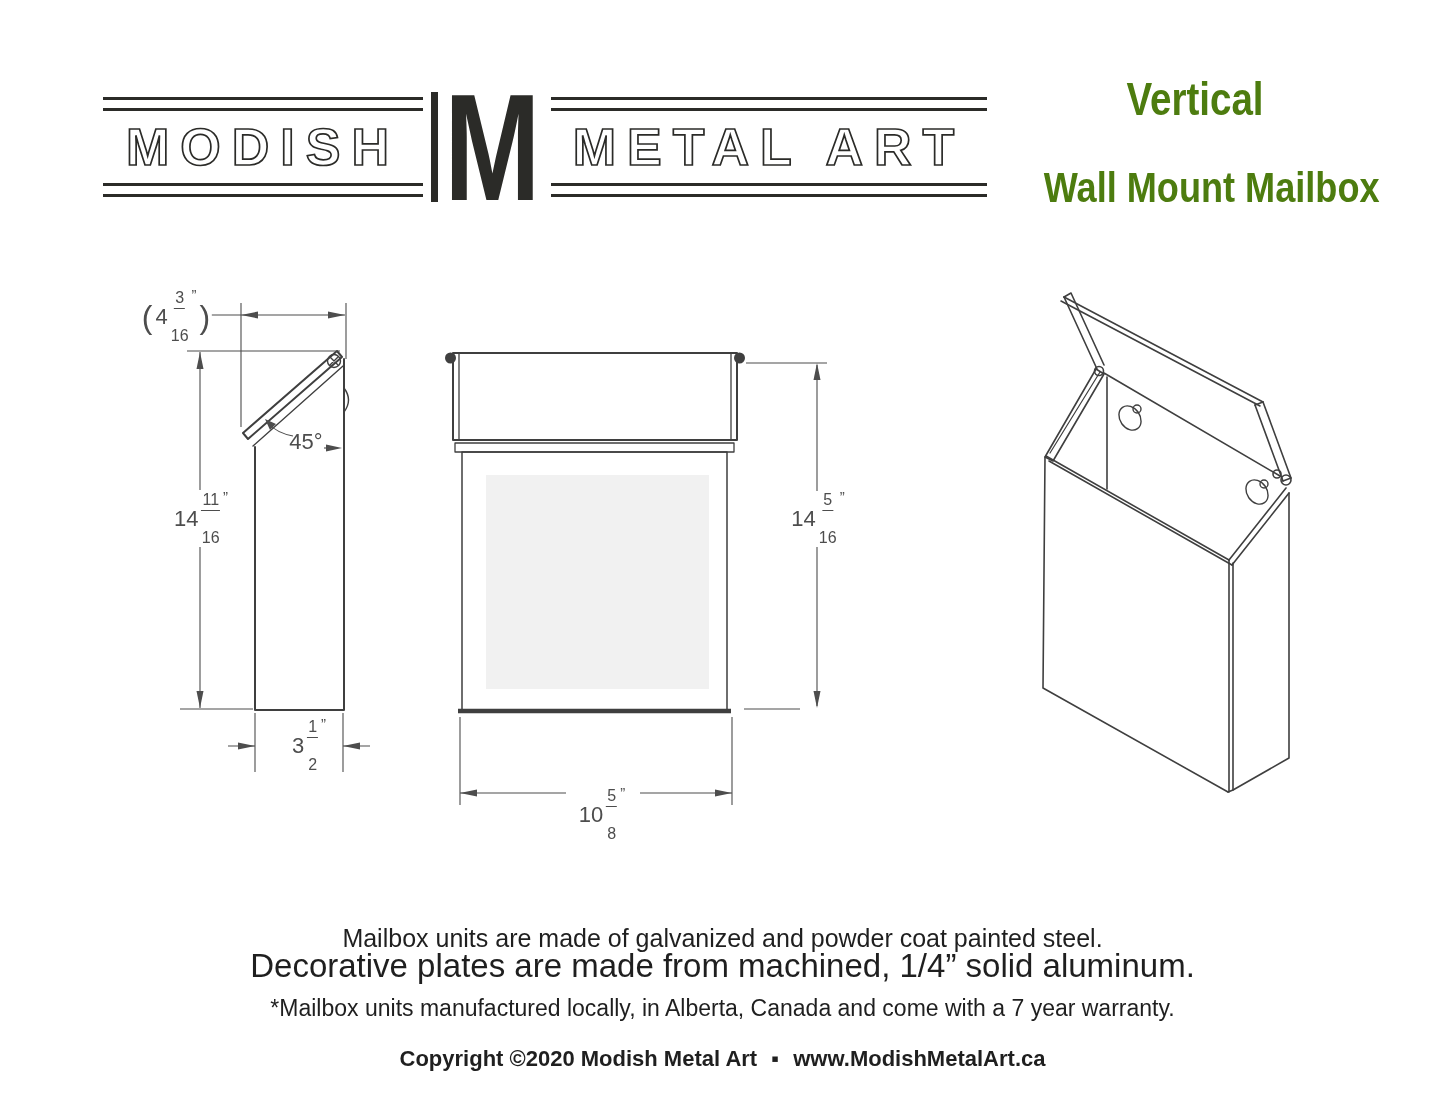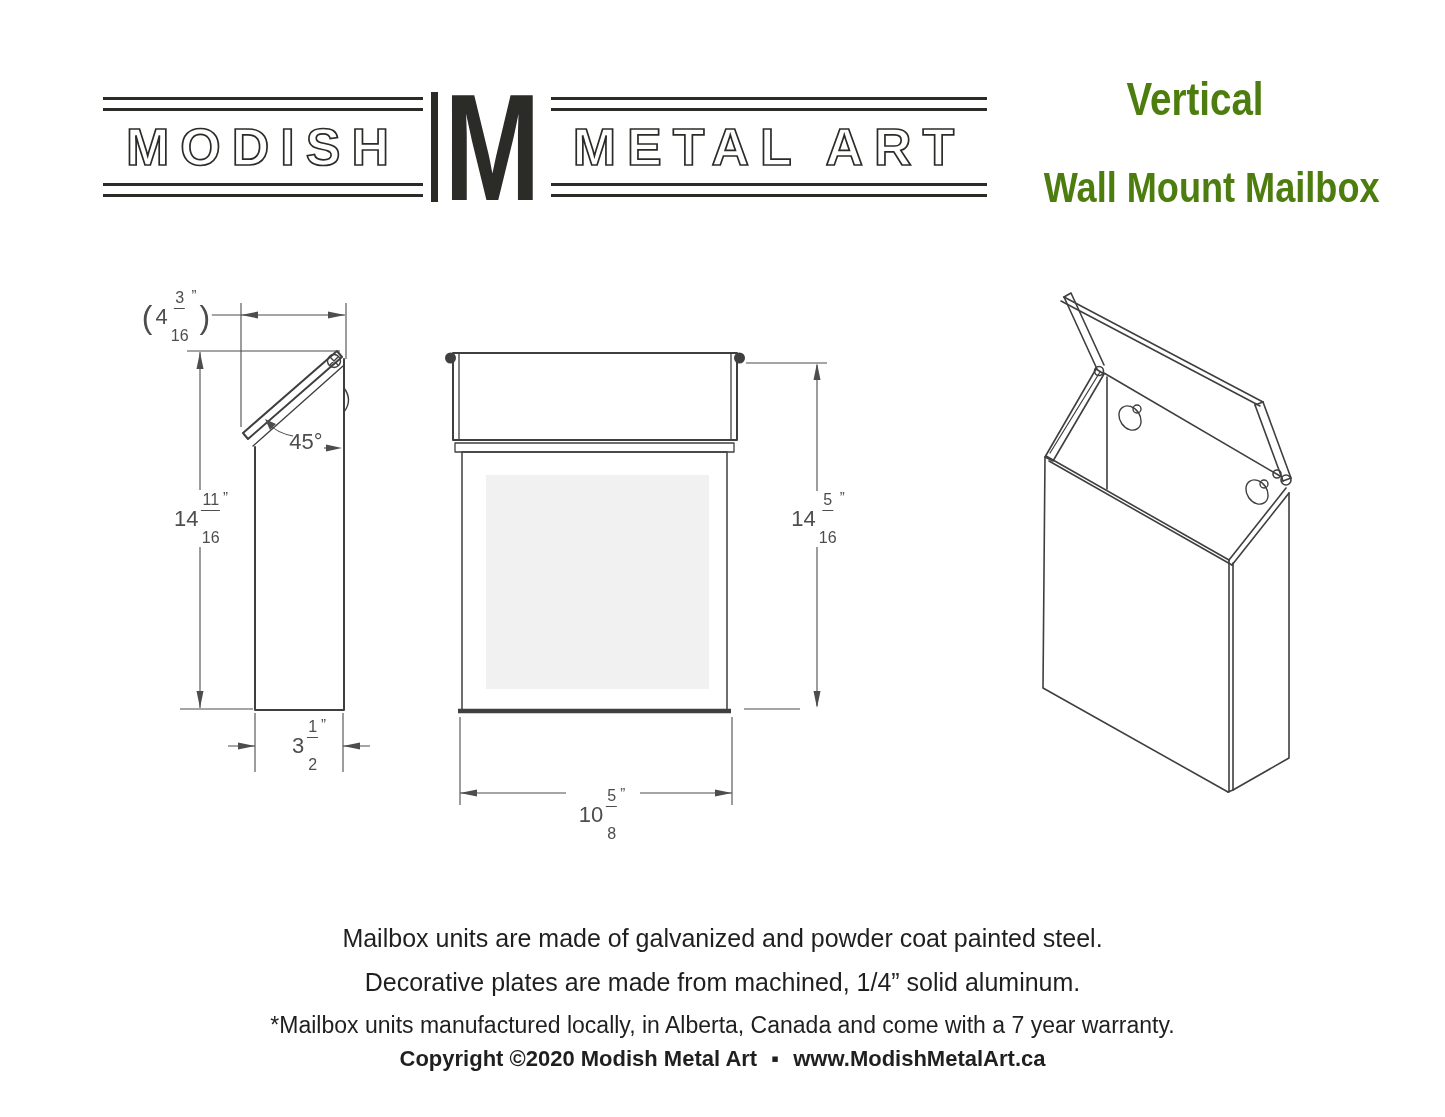--- a/index.html
+++ b/index.html
@@ -40,21 +40,21 @@
   }
   .dim.nobg{background:transparent;}
   .frac{display:inline-flex;flex-direction:column;align-items:center;font-size:16px;line-height:1;}
   .frac .num{border-bottom:1.6px solid #4d4d4d;padding:0 1px 2px;}
   .frac .den{padding-top:19px;}
   .unit{font-size:15px;align-self:flex-start;margin-top:-3px;}
   .paren{font-size:32px;font-weight:300;color:#4d4d4d;line-height:0.9;}
   
   .notes{position:absolute;left:0;top:896px;width:1445px;text-align:center;}
   .notes .n1{font-size:25px;line-height:27px;margin-top:29px;}
-  .notes .n2{font-size:25px;line-height:27px;margin-top:17px;}
+  .notes .n2{font-size:33px;line-height:27px;}
   .notes .n3{font-size:23px;line-height:25px;margin-top:17px;}
   .footer{position:absolute;left:0;top:1046px;width:1445px;text-align:center;font-size:22px;font-weight:bold;}
   .footer span{margin:0 4px;text-align:right;}
 </style>
 </head>
 <body>
 
 <div class="logo">
   <div class="logo-block left">
     <div class="rule-pair"></div>

